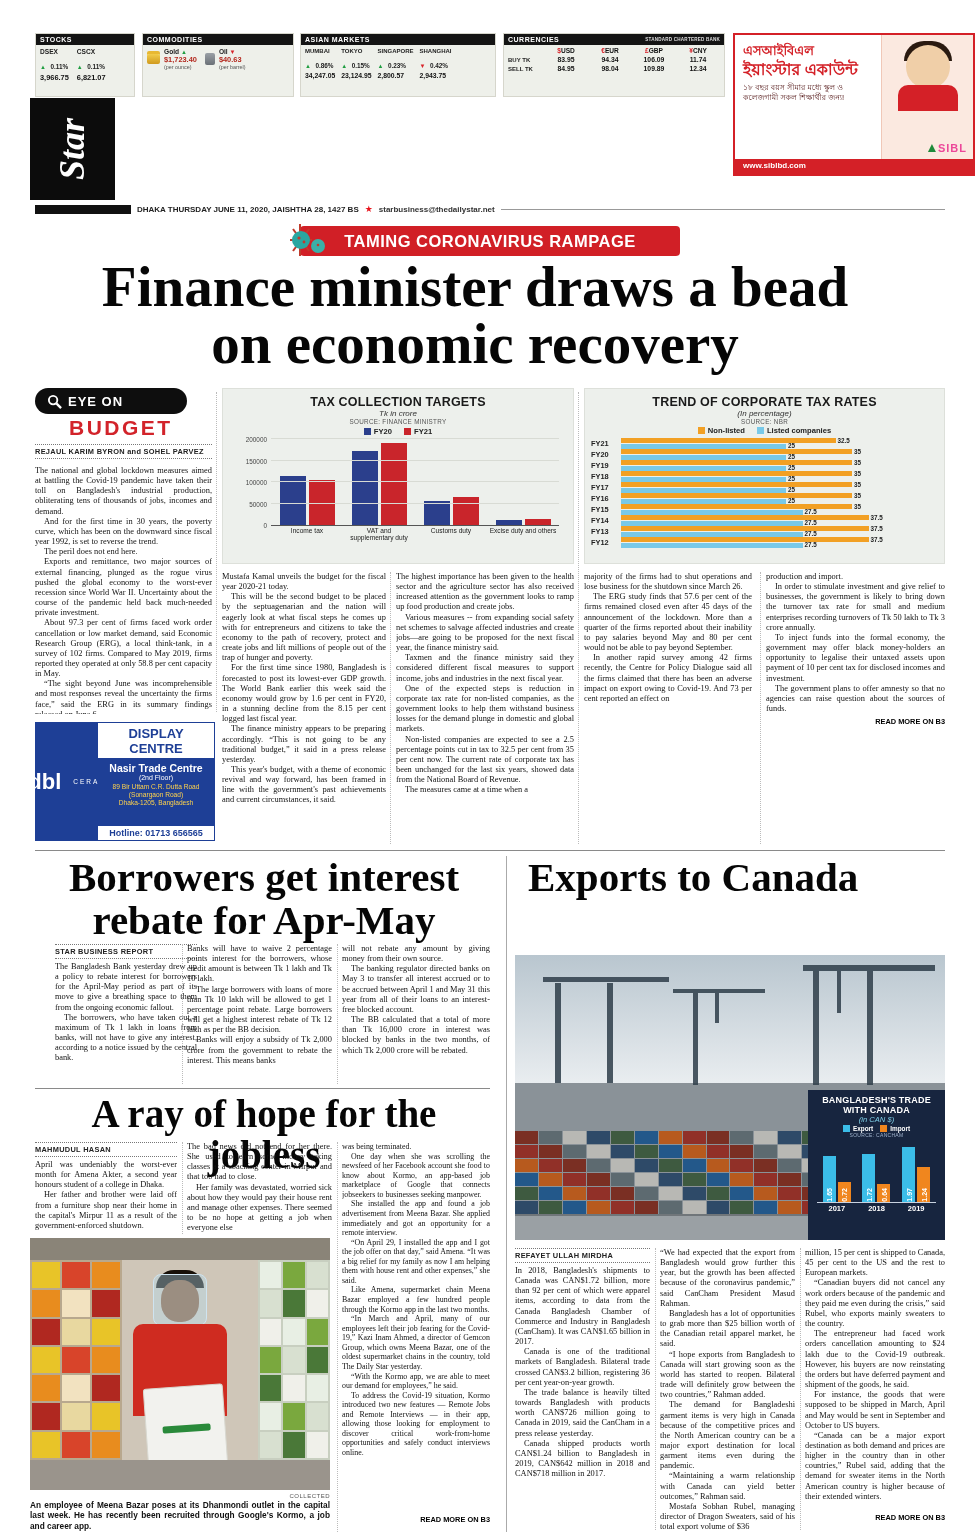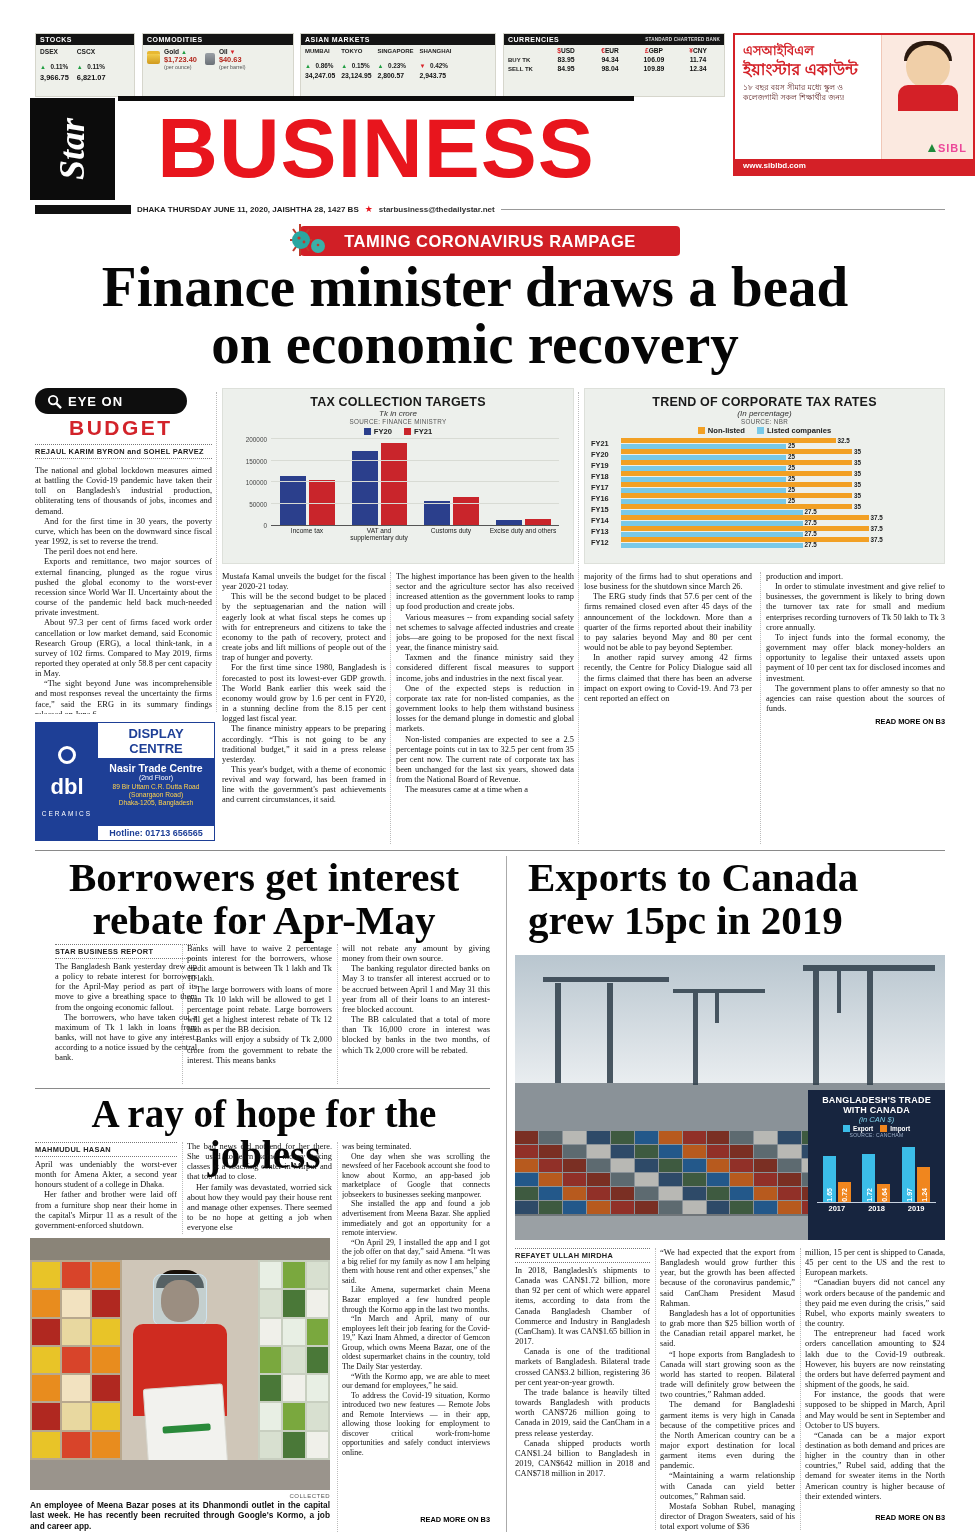--- a/index.html
+++ b/index.html
@@ -126,21 +126,21 @@
 
   .caption { font-size:8.3px; font-weight:bold; line-height:1.25; color:#111; text-align:justify; }
   .credit { font-size:6px; color:#555; text-align:right; letter-spacing:.5px; }
 
   
   .kicker-pill { display:flex; align-items:center; gap:6px; background:#0e0e0e; border-radius:14px; height:26px; padding:0 12px; width:152px; }
   .kicker-pill span { color:#fff; font-weight:bold; font-size:13px; letter-spacing:1px; }
   .kicker-budget { color:#d2232a; font-weight:800; font-size:21px; letter-spacing:2.5px; margin:2px 0 0 34px; }
 
   .dblad { border:1px solid #1e3f96; display:flex; }
-  .dbl-left { width:62px; background:#1e3f96; color:#fff; display:flex; flex-direction:column; align-items:center; justify-content:center; gap:12px; }
+  .dbl-left { width:62px; background:#1e3f96; color:#fff; display:flex; flex-direction:row; align-items:center; justify-content:center; gap:12px; }
   .dbl-ring { width:18px; height:18px; border:3px solid #fff; border-radius:50%; }
   .dbl-word { font-size:22px; font-weight:800; line-height:1; }
   .dbl-sub { font-size:6.5px; letter-spacing:2px; }
   .dbl-right { flex:1; display:flex; flex-direction:column; }
   .dbl-title { color:#1e3f96; font-weight:800; font-size:13px; text-align:center; padding:3px 16px 2px; }
   .dbl-panel { background:#1e3f96; color:#fff; flex:1; padding:4px 6px; text-align:center; }
   .dbl-l1 { font-weight:bold; font-size:10.5px; }
   .dbl-l2 { font-size:7px; margin-bottom:2px; }
   .dbl-addr { font-size:6.6px; color:#ffd34d; line-height:1.25; }
   .dbl-hot { background:#fff; color:#1e3f96; font-weight:800; font-size:9px; text-align:center; padding:2px 2px; }
@@ -255,23 +255,20 @@
       <div class="kid-face"></div>
       <div class="kid-shirt"></div>
     </div>
     <div class="sibl-logo"><span class="sibl-leaf"></span><span>SIBL</span></div>
     <div class="sibl-web"><span>www.siblbd.com</span></div>
   </div>
 
   <div class="flag abs" style="left:30px; top:98px; width:85px; height:102px;">
     <span>Star</span>
   </div>
-  <div class="biztitle abs" style="left:118px; top:96px; width:516px; height:102px;">
-    <span>BUSINESS</span>
-  </div>
 
   <div class="dateline abs" style="left:35px; top:202px; width:910px; height:14px;">
     <span class="blk"></span>
     <span class="txt">DHAKA THURSDAY JUNE 11, 2020, JAISHTHA 28, 1427 BS</span>
     <span class="star">★</span>
     <span class="mail">starbusiness@thedailystar.net</span>
     <span class="rule"></span>
   </div>
 
   <div class="banner abs" style="left:300px; top:226px; width:380px; height:30px;">
@@ -596,21 +593,20 @@
   <div class="body-text abs" style="left:342px; top:944px; width:148px; height:142px;">
       <p>will not rebate any amount by giving money from their own source.</p>
       <p>The banking regulator directed banks on May 3 to transfer all interest accrued or to be accrued between April 1 and May 31 this year from all of their loans to an interest-free blocked account.</p>
       <p>The BB calculated that a total of more than Tk 16,000 crore in interest was blocked by banks in the two months, of which Tk 2,000 crore will be rebated.</p>
     </div>
   <div class="vrule abs" style="left:182px; top:944px; height:140px;"></div>
   <div class="vrule abs" style="left:337px; top:944px; height:140px;"></div>
 
   <div class="smallhead abs" style="left:528px; top:856px; width:420px;">
     <div>Exports to Canada</div>
-    <div>grew 15pc in 2019</div>
   </div>
 
   <div class="photo abs" style="left:515px; top:955px; width:430px; height:285px; background:#8a9298;">
     <div class="port-sky"></div>
     <svg class="abs" style="left:0; top:6px;" width="430" height="130" viewBox="0 0 430 130">
       <g fill="#33424e" opacity="0.88">
         <rect x="40" y="22" width="6" height="100"></rect>
           <rect x="92" y="22" width="6" height="100"></rect>
           <rect x="28" y="16" width="126" height="5"></rect>
         <rect x="178" y="32" width="5" height="92"></rect>

